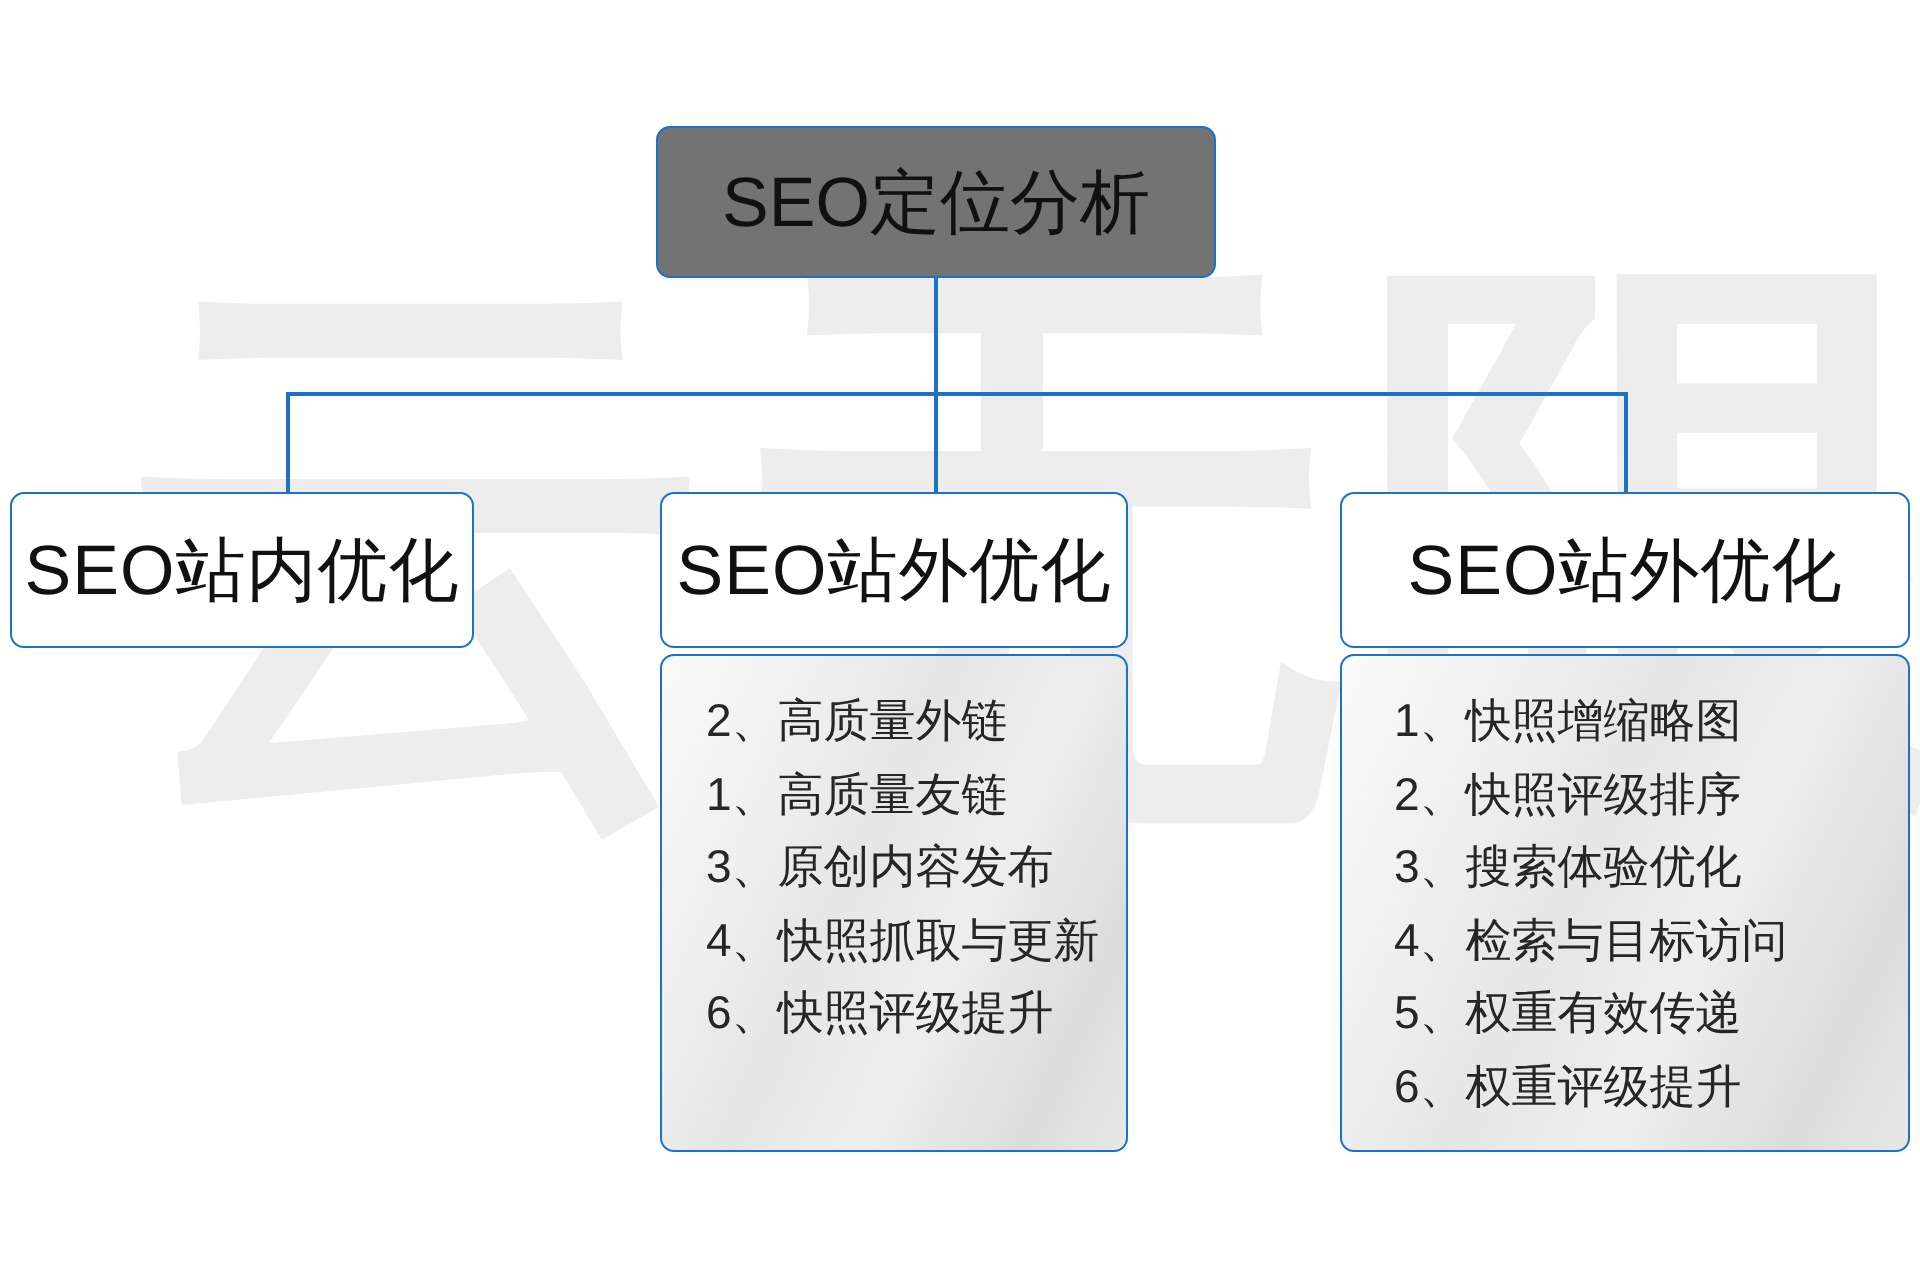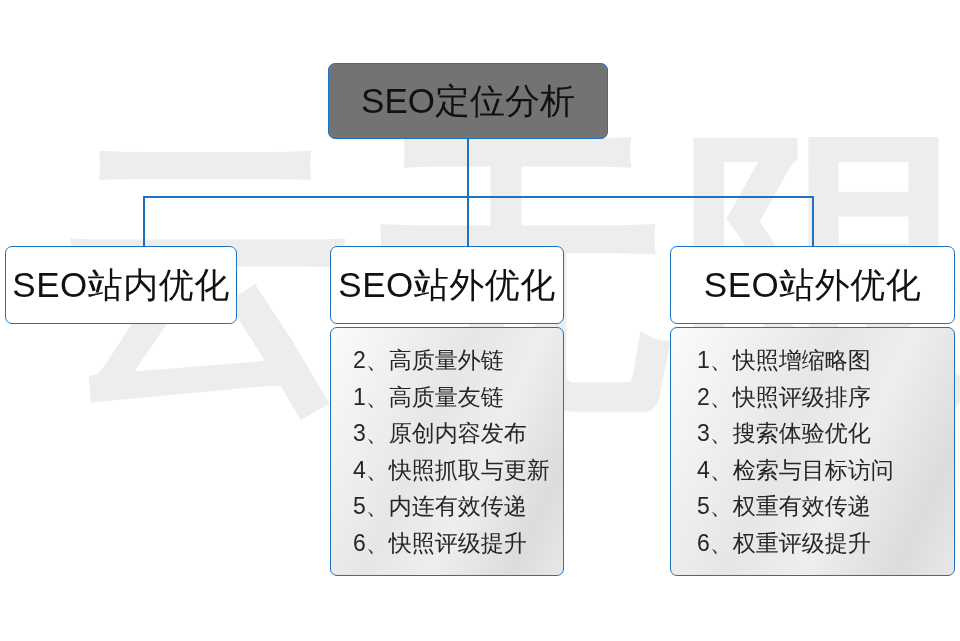--- a/index.html
+++ b/index.html
@@ -158,21 +158,20 @@
 
   <div class="column col-1">
     <div class="col-head">
       <span>SEO站外优化</span>
     </div>
     <div class="col-body">
       <div class="bullet">2、高质量外链</div>
       <div class="bullet">1、高质量友链</div>
       <div class="bullet">3、原创内容发布</div>
       <div class="bullet">4、快照抓取与更新</div>
-      <div class="bullet">5、内连有效传递</div>
       <div class="bullet">6、快照评级提升</div>
     </div>
   </div>
 
   <div class="column col-2">
     <div class="col-head">
       <span>SEO站外优化</span>
     </div>
     <div class="col-body">
       <div class="bullet">1、快照增缩略图</div>

